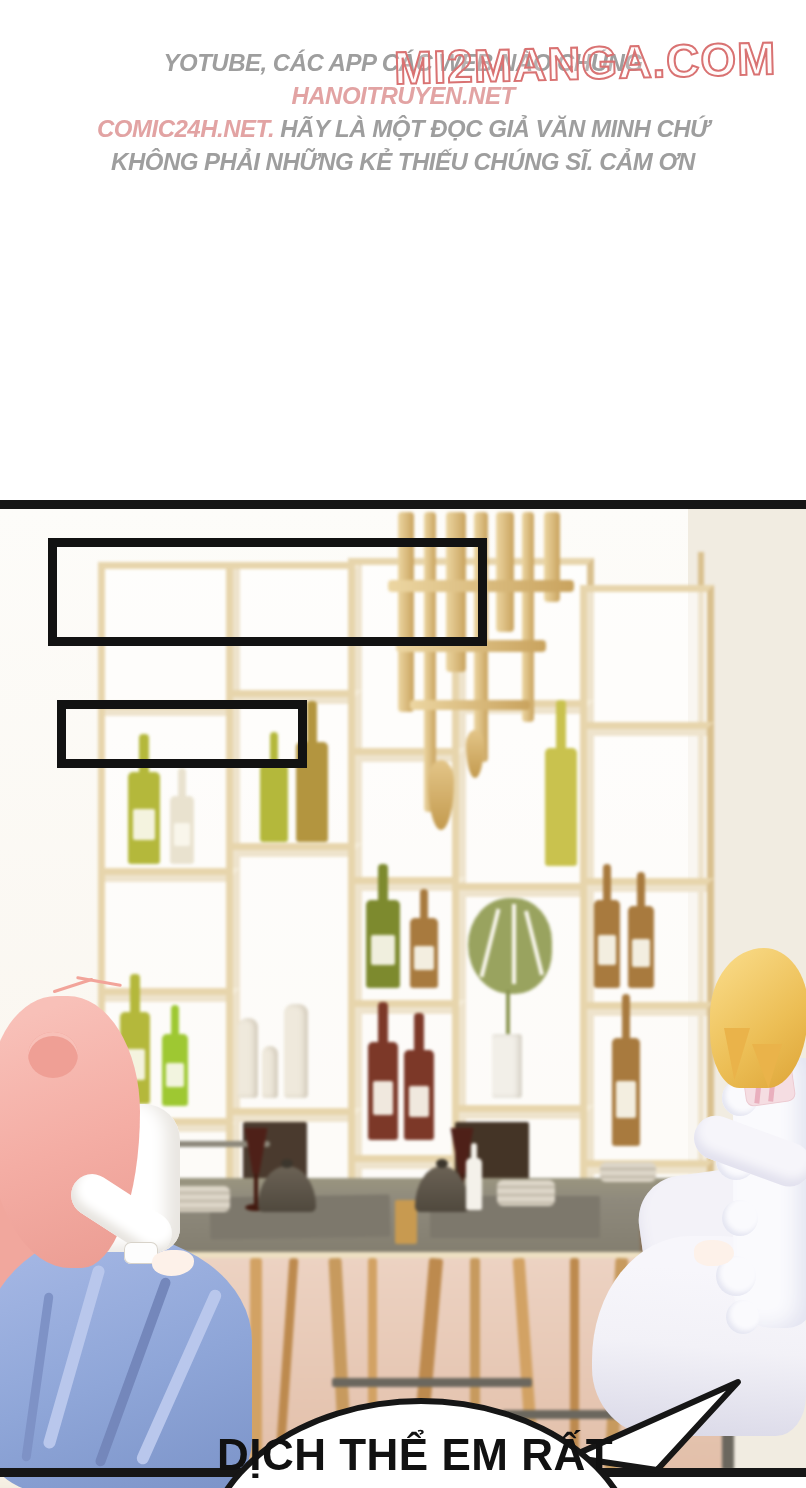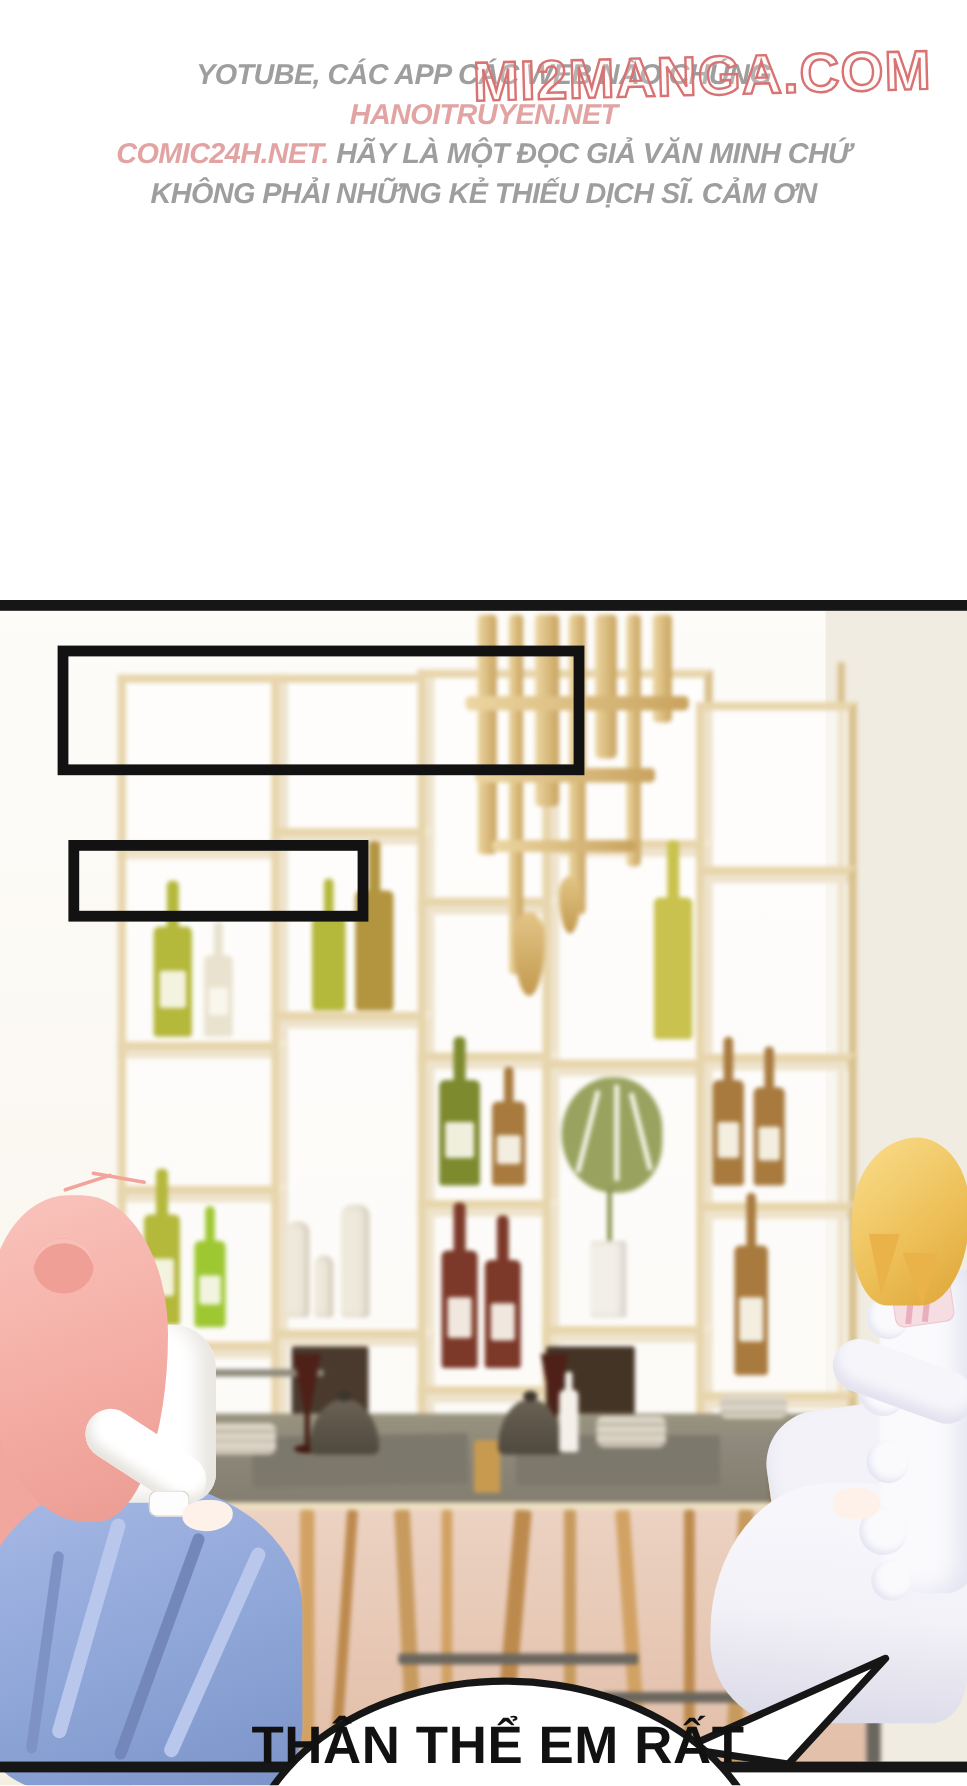--- a/index.html
+++ b/index.html
@@ -151,21 +151,21 @@
     font-size:44px;font-weight:bold;letter-spacing:0.5px;white-space:nowrap;}
 </style>
 </head>
 <body>
 
 <div class="page">
 
   <div class="abs disclaimer">
     <div><span>YOTUBE, CÁC APP CÁC WEB NÀO CHÚNG </span><span class="site-pink">HANOITRUYEN.NET</span></div>
     <div><span class="site-pink">COMIC24H.NET.</span><span> HÃY LÀ MỘT ĐỌC GIẢ VĂN MINH CHỨ</span></div>
-    <div>KHÔNG PHẢI NHỮNG KẺ THIẾU DỊCH SĨ. CẢM ƠN</div>
+    <div>KHÔNG PHẢI NHỮNG KẺ THIẾU CHÚNG SĨ. CẢM ƠN</div>
   </div>
   <div class="abs watermark">MI2MANGA.COM</div>
 
   <div class="abs panel-bg"></div>
   <div class="abs wall-right"></div>
   <div class="abs pink-glow"></div>
 
   <div class="bg-scene">
     <div class="abs shelf-side"></div>
 
@@ -351,15 +351,15 @@
     <div class="m-bang" style="position:absolute;left:752px;top:1044px;width:30px;height:44px;clip-path:polygon(0 0,100% 0,55% 100%)"></div>
   </div>
 
   <div class="abs bar" style="top:500px"></div>
   <div class="abs bar" style="top:1468px"></div>
 
   <svg class="abs tailsvg" width="220" height="120" viewBox="0 0 220 120">
     <polygon points="25,102 193,27 112,115" fill="#ffffff" stroke="#161616" stroke-width="6" stroke-linejoin="round"></polygon>
   </svg>
   <div class="abs bubble"></div>
-  <div class="abs bubble-text">THÂN THỂ EM RẤT</div>
+  <div class="abs bubble-text">DỊCH THỂ EM RẤT</div>
 
 </div>
 
 </body></html>

